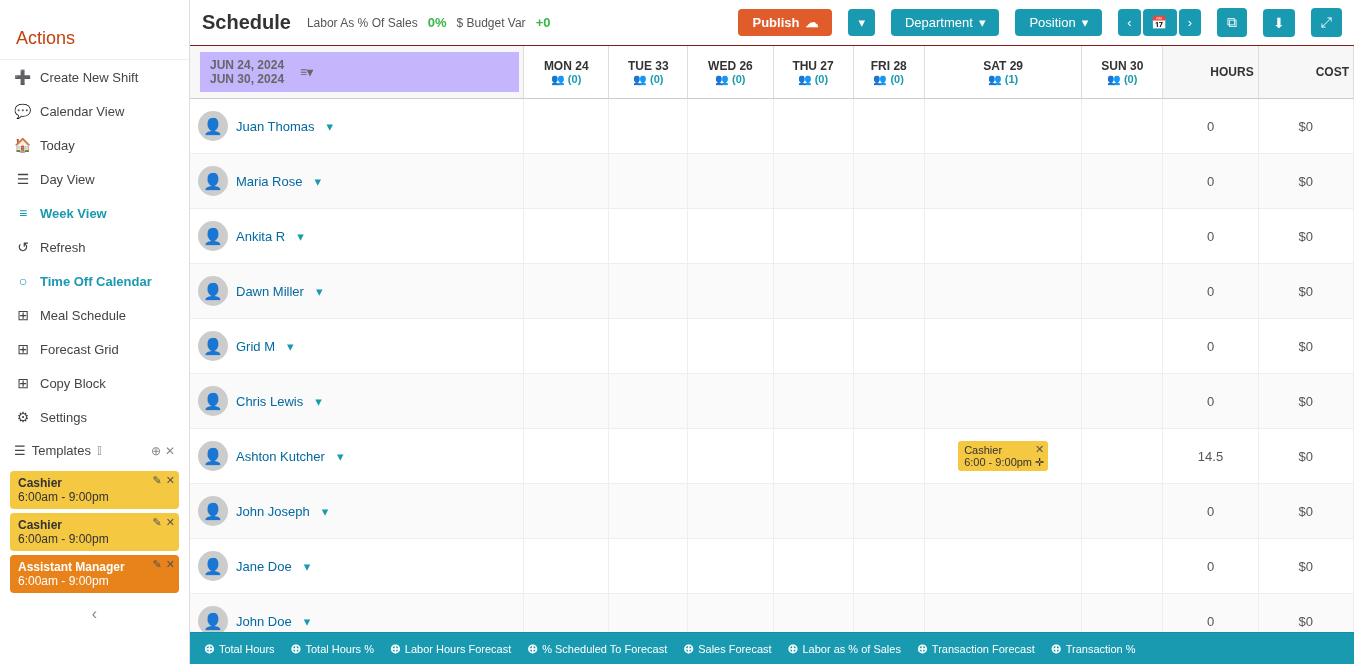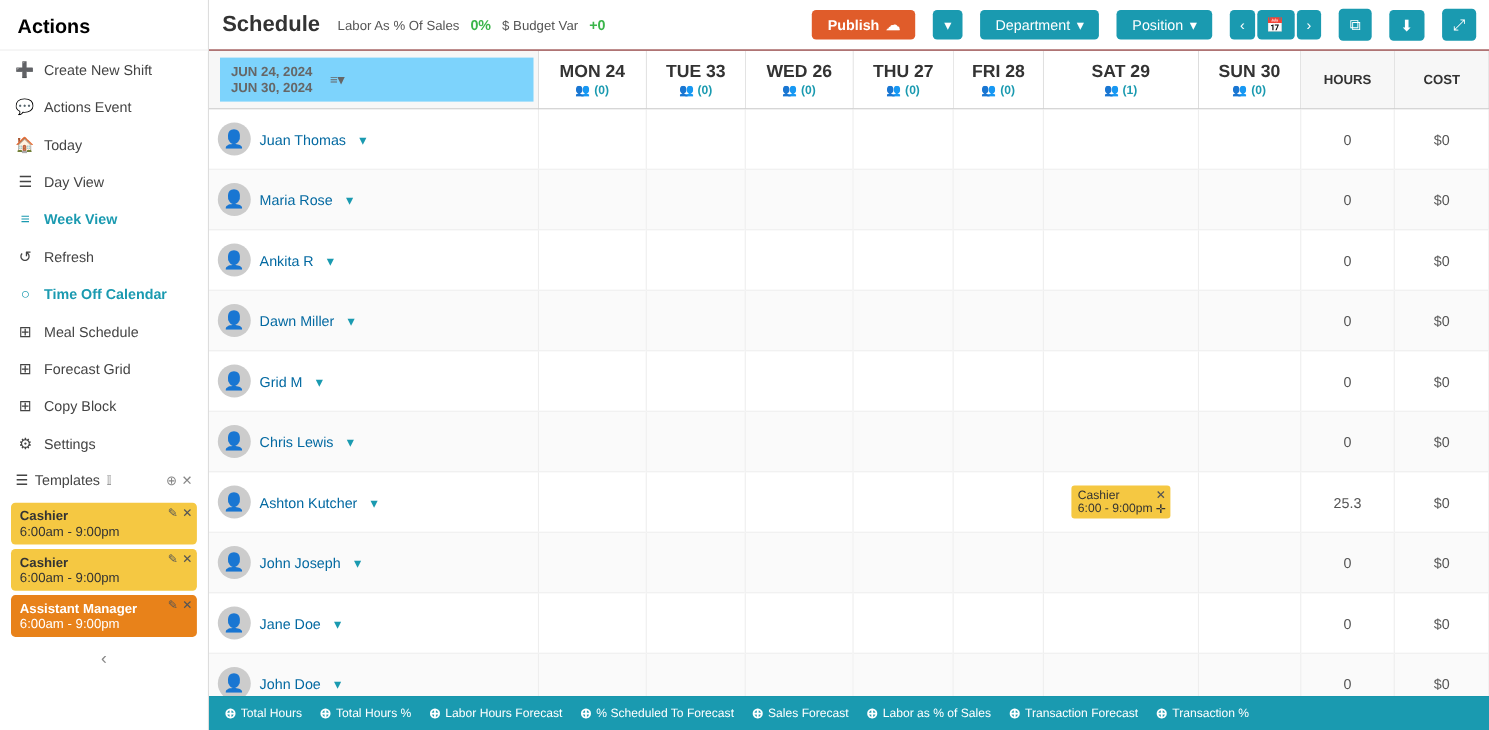--- a/index.html
+++ b/index.html
@@ -10,24 +10,24 @@
       width: 190px;
       min-width: 190px;
       background: #fff;
       border-right: 1px solid #ddd;
       display: flex;
       flex-direction: column;
       height: 100%;
       overflow-y: auto;
     }
     .sidebar-header {
-      padding: 14px 16px 10px;
+      padding: 28px 16px 10px;
       font-size: 18px;
-      font-weight: bold;
-      color: #000000;
+      font-weight: normal;
+      color: #c2410c;
       border-bottom: 1px solid #eee;
     }
     .sidebar-item {
       display: flex;
       align-items: center;
       padding: 9px 14px;
       color: #444;
       cursor: pointer;
       font-size: 13px;
       gap: 8px;
@@ -181,25 +181,26 @@
     }
     thead th.col-name {
       text-align: left;
       padding-left: 10px;
       min-width: 210px;
       background: #f7f7f7;
     }
     thead th.col-hours, thead th.col-cost {
       min-width: 60px;
       background: #f7f7f7;
-    }
-    thead th .day-label { font-weight: bold; font-size: 16px; }
+      text-align: right;
+    }
+    thead th .day-label { font-weight: bold; font-size: 12px; }
     thead th .people-count { color: #1a9ab0; font-size: 11px; }
     .date-range-header {
-      background: #7dd3fc;
+      background: #c4b5fd;
       padding: 6px 10px;
       font-size: 12px;
       color: #666;
       display: flex;
       align-items: center;
       gap: 8px;
     }
     tbody tr {
       border-bottom: 1px solid #eee;
     }
@@ -300,21 +301,21 @@
   <div class="sidebar-header">Actions</div>
 
   <div id="sidebar-items">
 
   <div class="sidebar-item">
     <span class="icon">➕</span>
     <span>Create New Shift</span>
   </div>
       <div class="sidebar-item">
     <span class="icon">💬</span>
-    <span>Actions Event</span>
+    <span>Calendar View</span>
   </div>
       <div class="sidebar-item">
     <span class="icon">🏠</span>
     <span>Today</span>
   </div>
       <div class="sidebar-item">
     <span class="icon">☰</span>
     <span>Day View</span>
   </div>
       <div class="sidebar-item active">
@@ -581,21 +582,21 @@
             <td class="shift-cell"></td>
             <td class="shift-cell">
         <div class="shift-block">
           <span class="close-btn">✕</span>
           <div>Cashier</div>
           <div>6:00 - 9:00pm</div>
           <span class="move-cursor">✛</span>
         </div>
       </td>
             <td class="shift-cell"></td>
-            <td class="num-cell">25.3</td>
+            <td class="num-cell">14.5</td>
             <td class="num-cell">$0</td>
           </tr>
           <tr>
             <td class="name-cell">
     <div class="avatar">👤</div>
     <span class="emp-name">John Joseph</span>
     <span class="dropdown-arrow">▾</span>
   </td>
             <td class="shift-cell"></td>
             <td class="shift-cell"></td>

